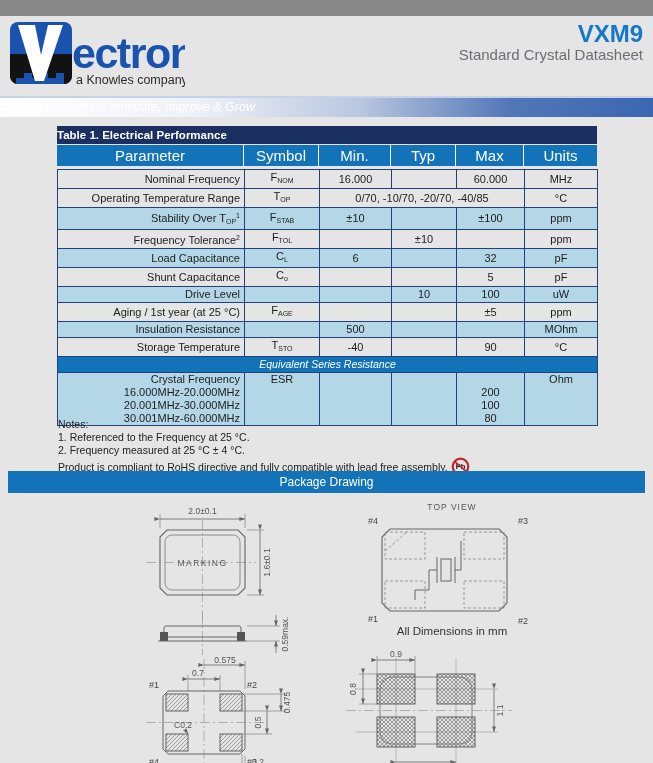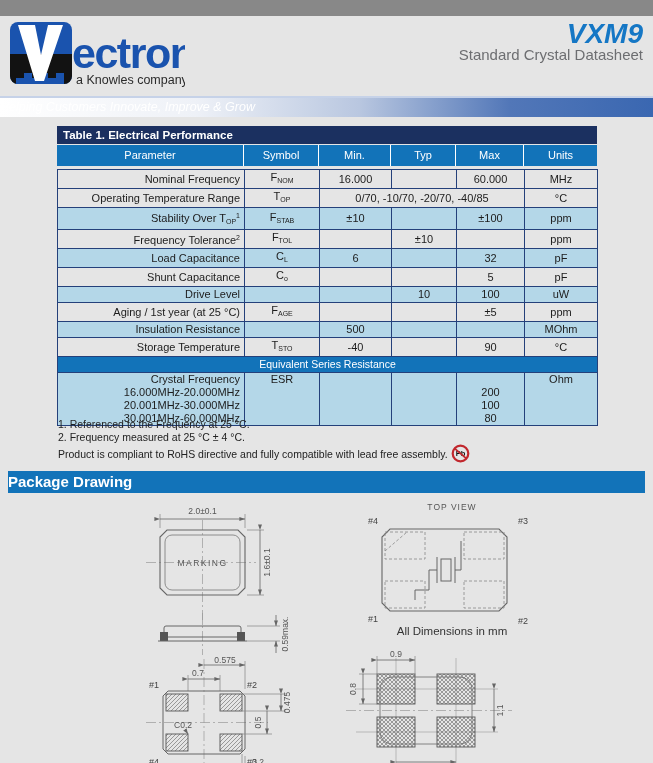--- a/index.html
+++ b/index.html
@@ -2,60 +2,60 @@
 <html><head>
 <meta charset="utf-8">
 <style>
   * { margin:0; padding:0; box-sizing:border-box; }
   body { background:#888; font-family:"Liberation Sans", sans-serif; }
   .page { position:relative; width:653px; height:763px; background:#e5e5e5; overflow:hidden; margin:16px auto; }
 
   
   .logo { position:absolute; top:6px; left:10px; }
   .hdr-right { position:absolute; top:7px; right:10px; text-align:right; }
-  .product { font-size:28px; font-weight:bold; color:#1577c5; line-height:22px;font-style:italic; }
+  .product { font-size:24px; font-weight:bold; color:#1577c5; line-height:22px; }
   .subtitle { font-size:15px; color:#6d6e71; line-height:19px; }
 
   .banner { position:absolute; top:80px; left:0; right:0; height:21px;
     background:linear-gradient(90deg,#ffffff 0%,#eef1f7 30%,#b9c7e0 55%,#5277b8 78%,#3a67b1 100%);
     border-top:2px solid #c6d2e8; }
   .banner span { display:block; text-align:left; padding-right:14px; color:#fff;
     font-style:italic; font-size:12.5px; line-height:19px; }
 
   
   .tblwrap { position:absolute; top:110px; left:57px; width:540px; }
   .tbl-title { background:#1b3060; color:#fff; font-weight:bold; font-size:11.5px;
-    height:18px; line-height:18px; padding-left:6px; }
+    height:18px; line-height:18px; }
   .tbl-head { display:grid; grid-template-columns:186px 74px 71px 64px 67px 73px;
     gap:1px; background:#fff; margin-top:1px; }
-  .tbl-head .th { background:#1273b9; color:#fff; font-size:11px; height:21px;
+  .tbl-head .th { background:#1273b9; color:#fff; font-size:15px; height:21px;
     line-height:21px; text-align:center; }
   table.etable { border-collapse:collapse; table-layout:fixed; width:540px; margin-top:3px;
     font-size:11px; color:#1c1c1c; }
   table.etable td { border:1px solid #24407a; height:15px; line-height:15px; padding:0 4px;
     overflow:hidden; white-space:nowrap; }
   td.param { text-align:right; }
   td.c { text-align:center; }
   tr.shade td { background:#b4d7e8; }
   td.section-cell { background:#1273b9; color:#fff; text-align:center; height:14px;
-    line-height:14px; font-size:10.5px; }
+    line-height:14px; font-size:10.5px;font-style:italic; }
   td.top { vertical-align:top;text-align:center; }
   td.multi { line-height:13px; padding-top:1px; padding-bottom:2px; white-space:normal; }
   td.multi div { line-height:13px; }
   td.multi .ind { padding-left:10px; }
   sub { font-size:7px; vertical-align:-2px; }
   sup { font-size:7px; vertical-align:4px; }
 
   
   .notes { position:absolute; top:402px; left:58px; font-size:10.5px; color:#222; line-height:13px; }
   .notes .pb { vertical-align:-5px; margin-left:3px; }
 
   
   .pkg-bar { position:absolute; top:455px; left:8px; right:8px; height:22px; background:#1273b9;
-    color:#fff; font-weight:bold; font-size:15px; text-align:left; line-height:22px; }
+    color:#fff; font-weight:normal; font-size:12px; text-align:center; line-height:22px; }
   .draw { position:absolute; }
   svg text.d { font-family:"Liberation Sans", sans-serif; fill:#555; font-size:8.5px; }
   svg text.lbl { font-family:"Liberation Sans", sans-serif; fill:#444; font-size:9px; }
 </style>
 </head>
 <body>
 
 <div class="page">
 
   <div class="logo">
@@ -199,20 +199,21 @@
             </td>
             <td class="c top multi">
               <div>Ohm</div>
             </td>
           </tr>
         </tbody>
     </table>
   </div>
 
   <div class="notes">
+    <div>Notes:</div>
     <div>1. Referenced to the Frequency at 25 °C.</div>
     <div>2. Frequency measured at 25 °C ± 4 °C.</div>
     <div><span>Product is compliant to RoHS directive and fully compatible with lead free assembly.</span><svg class="pb" width="19" height="19" viewBox="0 0 19 19">
         <circle cx="9.5" cy="9.5" r="7.8" fill="none" stroke="#c1272d" stroke-width="2.2"></circle>
         <text x="9.5" y="12.3" text-anchor="middle" font-family="Liberation Sans, sans-serif" font-size="7.5" font-weight="bold" fill="#111">Pb</text>
         <line x1="3.6" y1="4.4" x2="15.4" y2="14.6" stroke="#c1272d" stroke-width="1.8"></line>
       </svg></div>
   </div>
 
   <div class="pkg-bar">Package Drawing</div>

